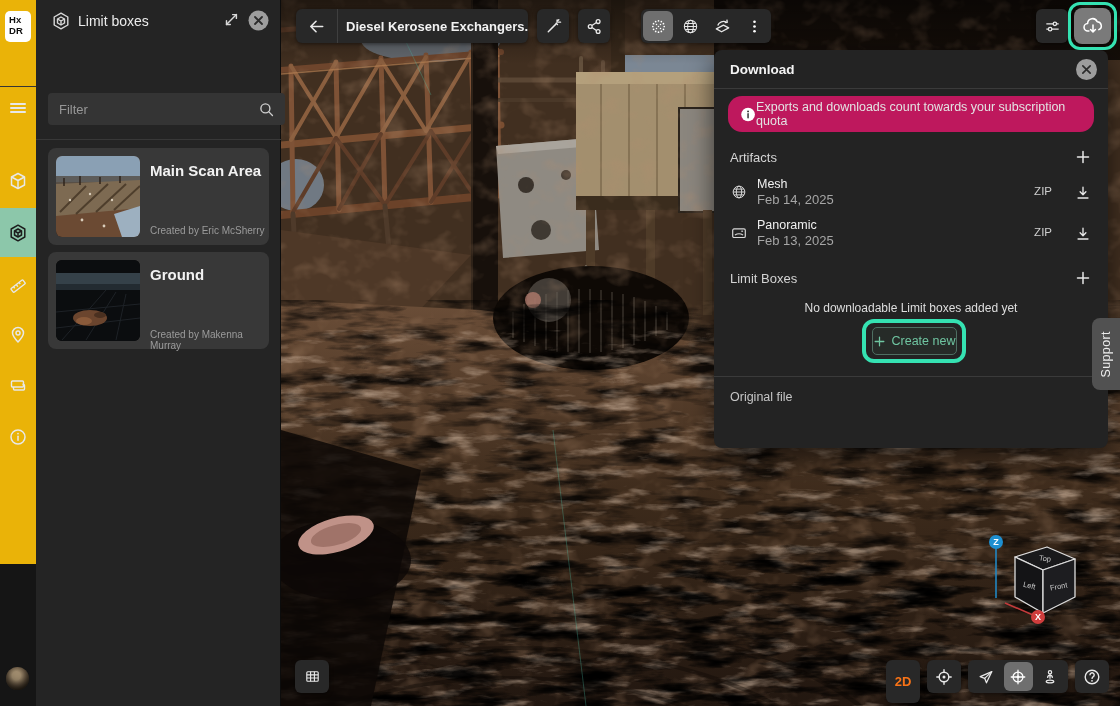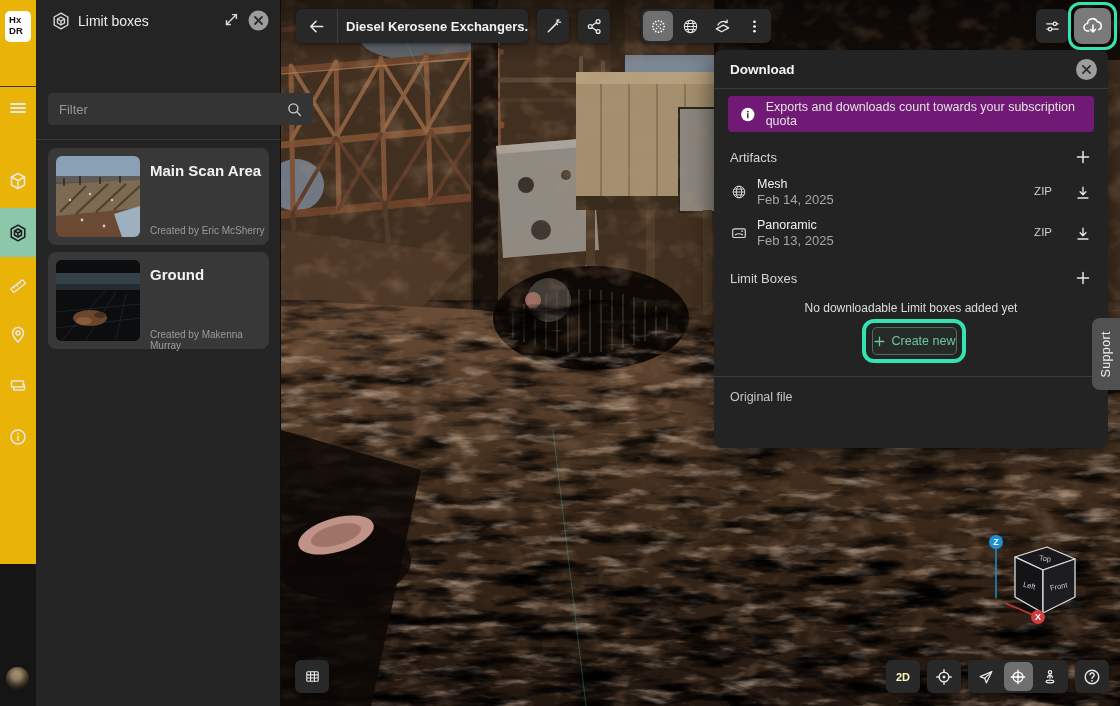--- a/index.html
+++ b/index.html
@@ -18,21 +18,21 @@
   .avatar{position:absolute;left:6px;top:667px;width:23px;height:23px;border-radius:50%;cursor:pointer;
           background:radial-gradient(circle at 45% 38%,#a08c6e 0 22%,#6b5a45 48%,#2e2519 78%);
           box-shadow:inset 0 -6px 8px rgba(0,0,0,.55)}
 
   
   .panel{position:absolute;left:36px;top:0;width:245px;height:706px;background:#242424;z-index:45;border-right:1px solid #0c0c0c}
   .panel-title{position:absolute;left:42px;top:13px;font-size:14px;color:#ececec}
   .pbtn{position:absolute;width:22px;height:22px;display:flex;align-items:center;justify-content:center;cursor:pointer}
   .add-btn{position:absolute;left:12px;top:47px;width:221px;height:31px;background:#f1f1f1;border-radius:4px;
            display:flex;align-items:center;justify-content:center;gap:7px;cursor:pointer;color:#141414;font-size:13px;font-weight:500}
-  .filter{position:absolute;left:12px;top:93px;width:265px;height:32px;background:#343434;border-radius:4px;display:flex;align-items:center}
+  .filter{position:absolute;left:12px;top:93px;width:237px;height:32px;background:#343434;border-radius:4px;display:flex;align-items:center}
   .filter input{flex:1;background:transparent;border:0;outline:0;color:#ddd;font-size:13px;padding:0 6px 0 11px;font-family:"Liberation Sans",sans-serif}
   .filter input::placeholder{color:#979797}
   .panel-div{position:absolute;left:0;top:139px;width:245px;height:1px;background:#383838}
   .card{position:absolute;left:12px;width:221px;height:97px;background:#383838;border-radius:8px;cursor:pointer}
   .card .thumb{position:absolute;left:8px;top:8px;width:84px;height:81px;border-radius:6px;overflow:hidden;background:#111}
   .card .ctitle{position:absolute;left:102px;top:14px;font-size:15px;font-weight:bold;color:#f2f2f2}
   .card .cby{position:absolute;left:102px;top:77px;font-size:10px;color:#9b9b9b}
 
   
   .chip{position:absolute;background:#282828;border-radius:6px;display:flex;align-items:center;justify-content:center;
@@ -47,22 +47,22 @@
   .hl-ring{position:absolute;border:3px solid #35e2b2;border-radius:12px;z-index:42;pointer-events:none}
   .ring-dl{left:1068px;top:2px;width:49px;height:48px}
 
   
   .dpanel{position:absolute;left:714px;top:50px;width:394px;height:398px;background:#232323;border-radius:8px;
           box-shadow:0 10px 26px rgba(0,0,0,.6);z-index:35}
   .dp-title{position:absolute;left:16px;top:12px;font-size:13.5px;font-weight:bold;color:#f3f3f3}
   .dp-close{position:absolute;right:11px;top:9px;width:21px;height:21px;border-radius:50%;background:#9d9d9d;
             display:flex;align-items:center;justify-content:center;cursor:pointer}
   .dp-div{position:absolute;left:0;width:394px;height:1px;background:#3a3a3a}
-  .banner{position:absolute;left:14px;top:46px;width:366px;height:36px;background:#701a75;border-radius:4px;
-          display:flex;align-items:center;gap:10px;padding:0 12px;font-size:12.5px;color:#e3e3e3}
+  .banner{position:absolute;left:14px;top:46px;width:366px;height:36px;background:#be185d;border-radius:14px;
+          display:flex;align-items:center;padding:0 12px;font-size:12.5px;color:#e3e3e3}
   .sec-row{position:absolute;left:16px;width:362px;height:18px;display:flex;align-items:center;justify-content:space-between}
   .sec-label{font-size:13px;color:#d4d4d4}
   .plusbtn{width:18px;height:18px;display:flex;align-items:center;justify-content:center;cursor:pointer}
   .art-row{position:absolute;left:0;width:394px;height:34px}
   .art-ic{position:absolute;left:16px;top:7px}
   .art-name{position:absolute;left:43px;top:1px;font-size:12.5px;font-weight:normal;color:#f0f0f0}
   .art-date{position:absolute;left:43px;top:16px;font-size:13px;color:#a6a6a6}
   .art-zip{position:absolute;right:56px;top:9px;font-size:11.5px;color:#cfcfcf}
   .art-dl{position:absolute;right:14px;top:6px;width:22px;height:22px;display:flex;align-items:center;justify-content:center;cursor:pointer}
   .empty-txt{position:absolute;left:0;top:251px;width:394px;text-align:center;font-size:12px;color:#dedede}
@@ -594,21 +594,21 @@
     <text x="53" y="89" fill="#fff" font-size="9" font-weight="bold" text-anchor="middle" font-family="Liberation Sans, sans-serif">X</text>
   </svg>
 
   <div class="chip" style="left:295px;top:660px;width:34px;height:33px">
     <svg width="19" height="19" viewBox="0 0 20 20" fill="none" stroke="#e8e8e8" stroke-width="1.2">
         <rect x="4" y="5" width="12" height="10" rx="1"></rect>
         <path d="M4 8.3h12M4 11.6h12M8 5v10M12 5v10"></path>
       </svg>
   </div>
 
-  <div class="chip" style="left:886px;top:660px;width:34px;height:33px;font-size:11px;font-weight:bold;color:#fef9c3">
+  <div class="chip" style="left:886px;top:660px;width:34px;height:43px;font-size:13px;font-weight:bold;color:#f97316">
     <span>2D</span>
   </div>
   <div class="chip" style="left:927px;top:660px;width:34px;height:33px">
     <svg width="20" height="20" viewBox="0 0 20 20" fill="none" stroke="#e8e8e8" stroke-width="1.4" stroke-linecap="round">
         <circle cx="10" cy="10" r="4.8"></circle>
         <circle cx="10" cy="10" r="1.5" fill="#e8e8e8" stroke="none"></circle>
         <path d="M10 2.8V5M10 15v2.2M2.8 10H5M15 10h2.2"></path>
       </svg>
   </div>
 

